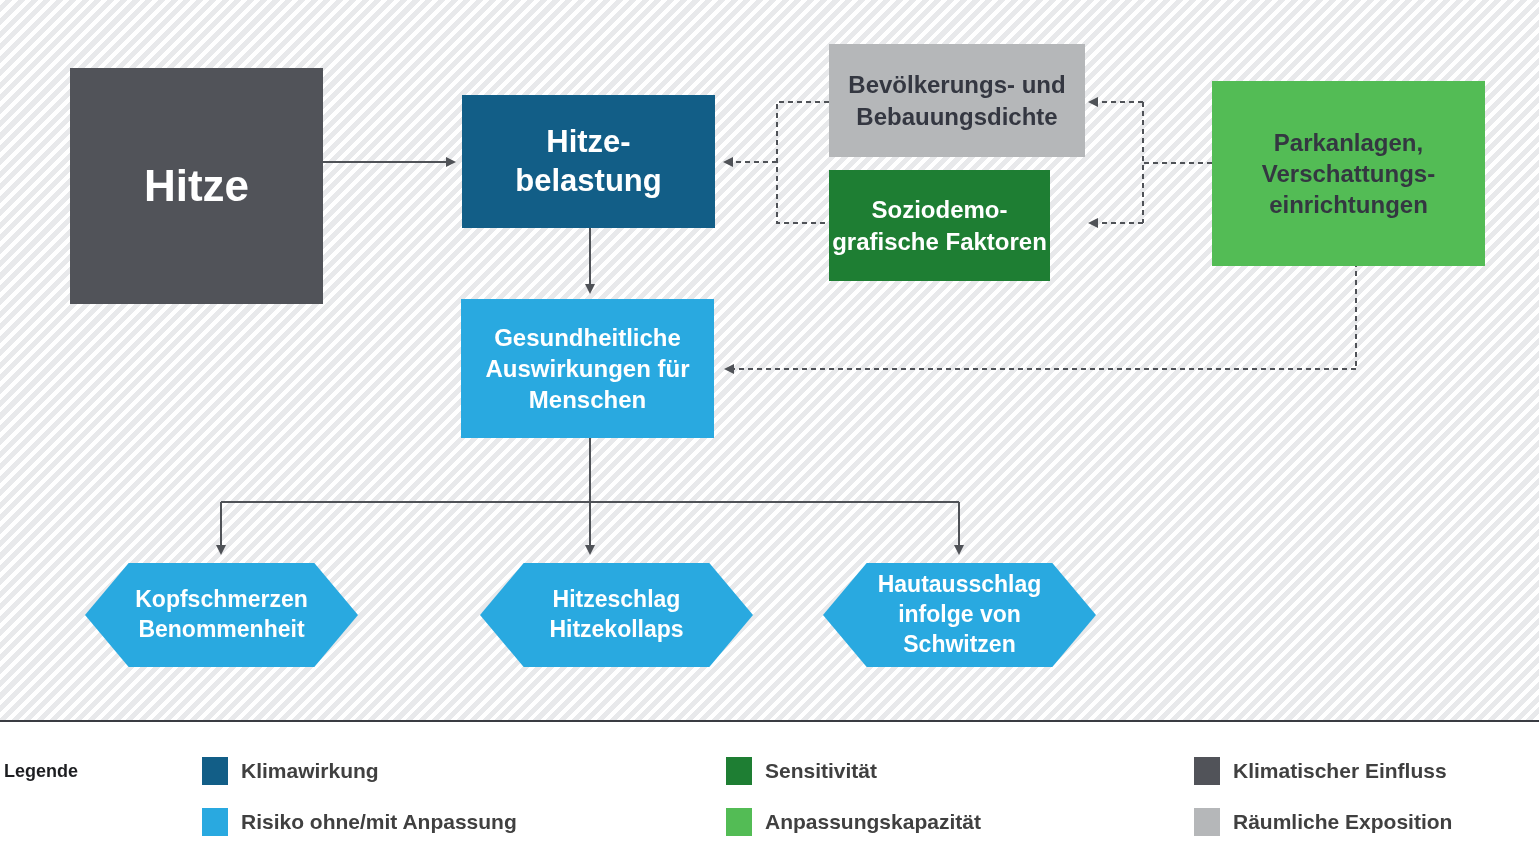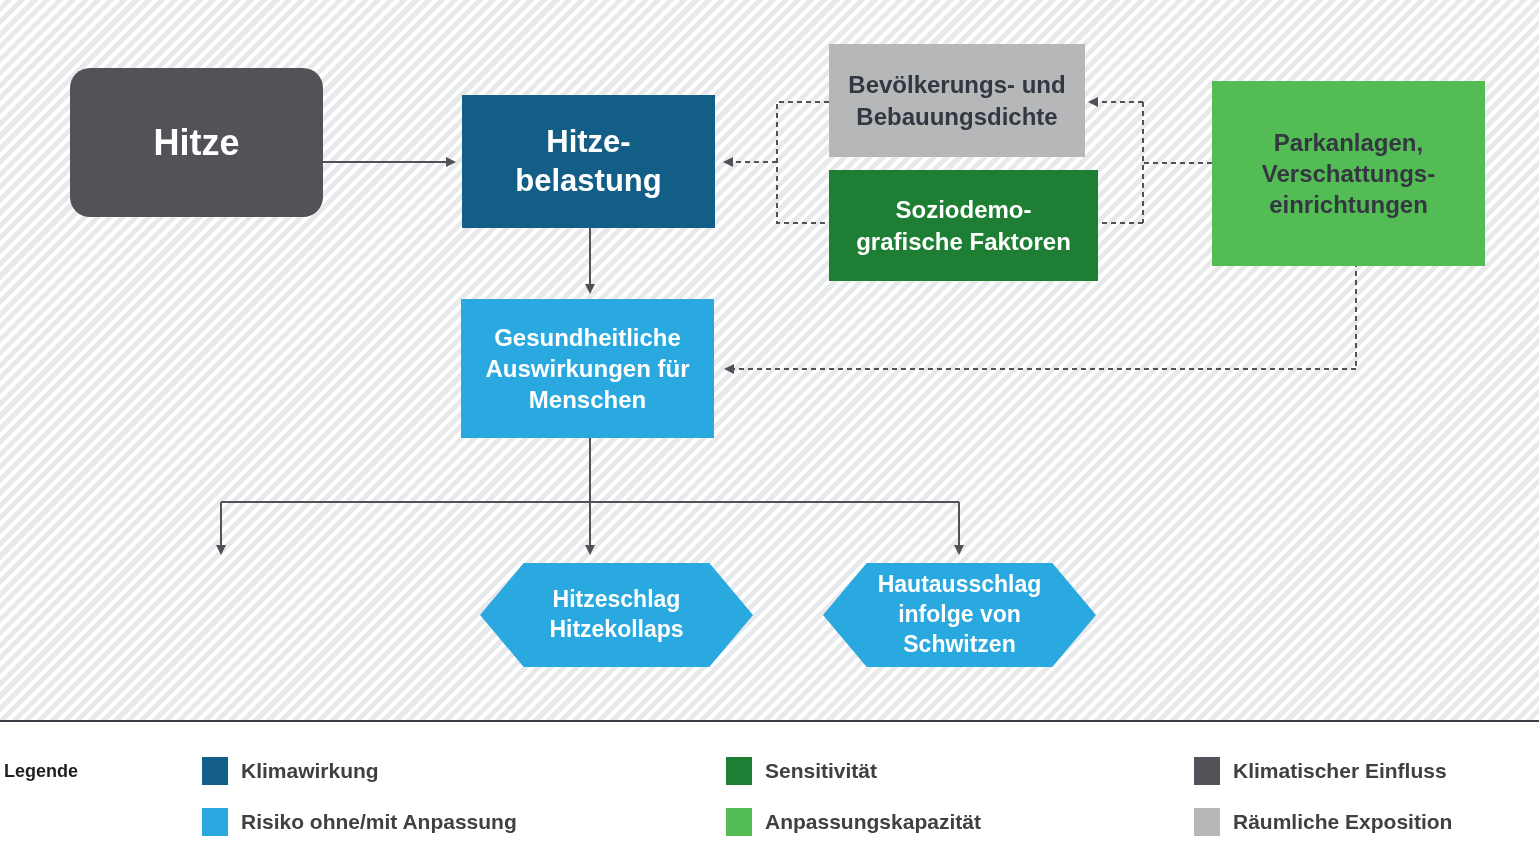--- a/index.html
+++ b/index.html
@@ -19,24 +19,24 @@
     position:absolute;z-index:2;display:flex;align-items:center;justify-content:center;
     text-align:center;white-space:pre-line;box-sizing:border-box;
   }
   .c-darkgray{background:#515359;color:#ffffff;}
   .c-darkblue{background:#125e87;color:#ffffff;}
   .c-lightblue{background:#29a9e0;color:#ffffff;}
   .c-darkgreen{background:#1e7e33;color:#ffffff;}
   .c-lightgreen{background:#53bc55;color:#343741;}
   .c-lightgray{background:#b5b7b9;color:#343741;}
 
-  .n-hitze{left:70px;top:68px;width:253px;height:149px;font-size:36px;font-weight:700;border-radius:20px;}
+  .n-hitze{left:70px;top:68px;width:253px;height:236px;font-size:44px;font-weight:700;}
   .n-hitzebelastung{left:462px;top:95px;width:253px;height:133px;font-size:31px;font-weight:700;line-height:1.25;}
   .n-bevoelkerung{left:829px;top:44px;width:256px;height:113px;font-size:24px;font-weight:600;line-height:1.3;}
-  .n-soziodemo{left:829px;top:170px;width:269px;height:111px;font-size:24px;font-weight:600;line-height:1.3;}
+  .n-soziodemo{left:829px;top:170px;width:221px;height:111px;font-size:24px;font-weight:600;line-height:1.3;}
   .n-parkanlagen{left:1212px;top:81px;width:273px;height:185px;font-size:24px;font-weight:600;line-height:1.3;}
   .n-gesundheit{left:461px;top:299px;width:253px;height:139px;font-size:24px;font-weight:600;line-height:1.3;}
 
   .hex{
     width:273px;height:104px;font-size:23px;font-weight:600;line-height:1.3;
     clip-path:polygon(0% 50%,16% 0%,84% 0%,100% 50%,84% 100%,16% 100%);
   }
   .n-hex1{left:85px;top:563px;}
   .n-hex2{left:480px;top:563px;}
   .n-hex3{left:823px;top:563px;align-items:center;}
@@ -111,20 +111,24 @@
 Verschattungs-
 einrichtungen</span>
     </div>
 
     <div class="node c-lightblue n-gesundheit">
       <span>Gesundheitliche
 Auswirkungen für
 Menschen</span>
     </div>
 
+    <div class="node c-lightblue hex n-hex1">
+      <span>Kopfschmerzen
+Benommenheit</span>
+    </div>
 
     <div class="node c-lightblue hex n-hex2">
       <span>Hitzeschlag
 Hitzekollaps</span>
     </div>
 
     <div class="node c-lightblue hex n-hex3">
       <span>Hautausschlag
 infolge von
 Schwitzen</span>

